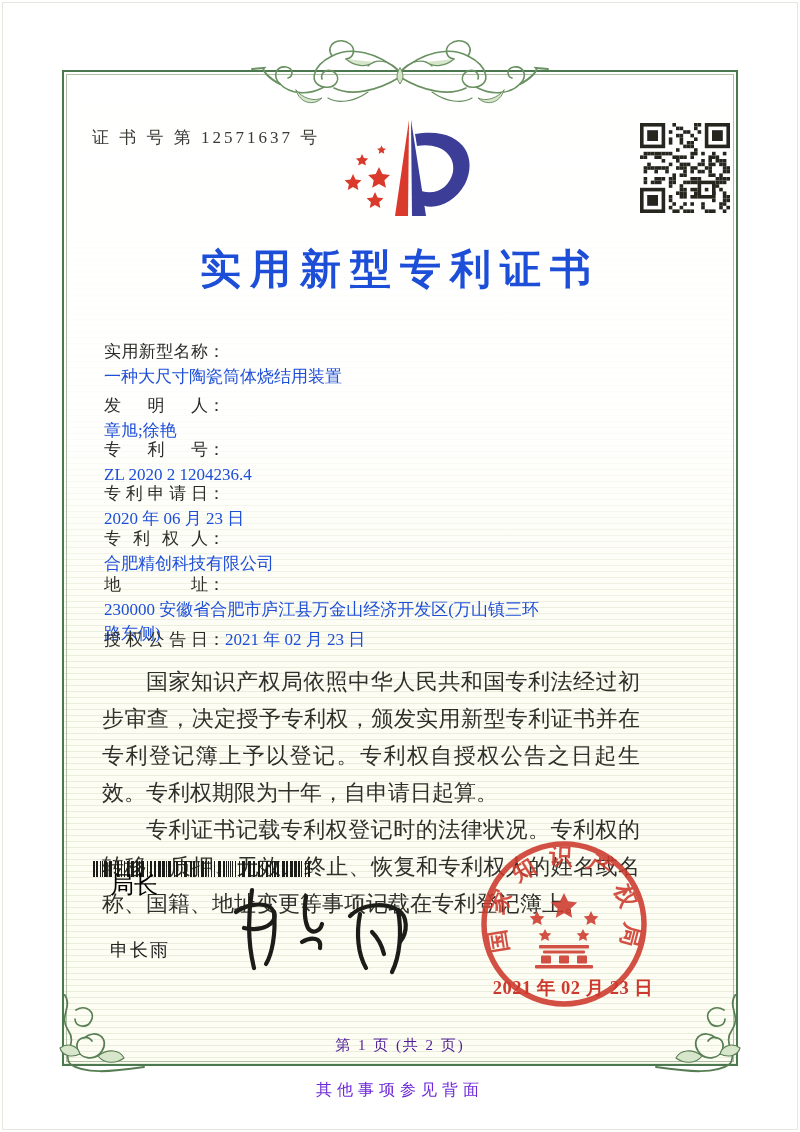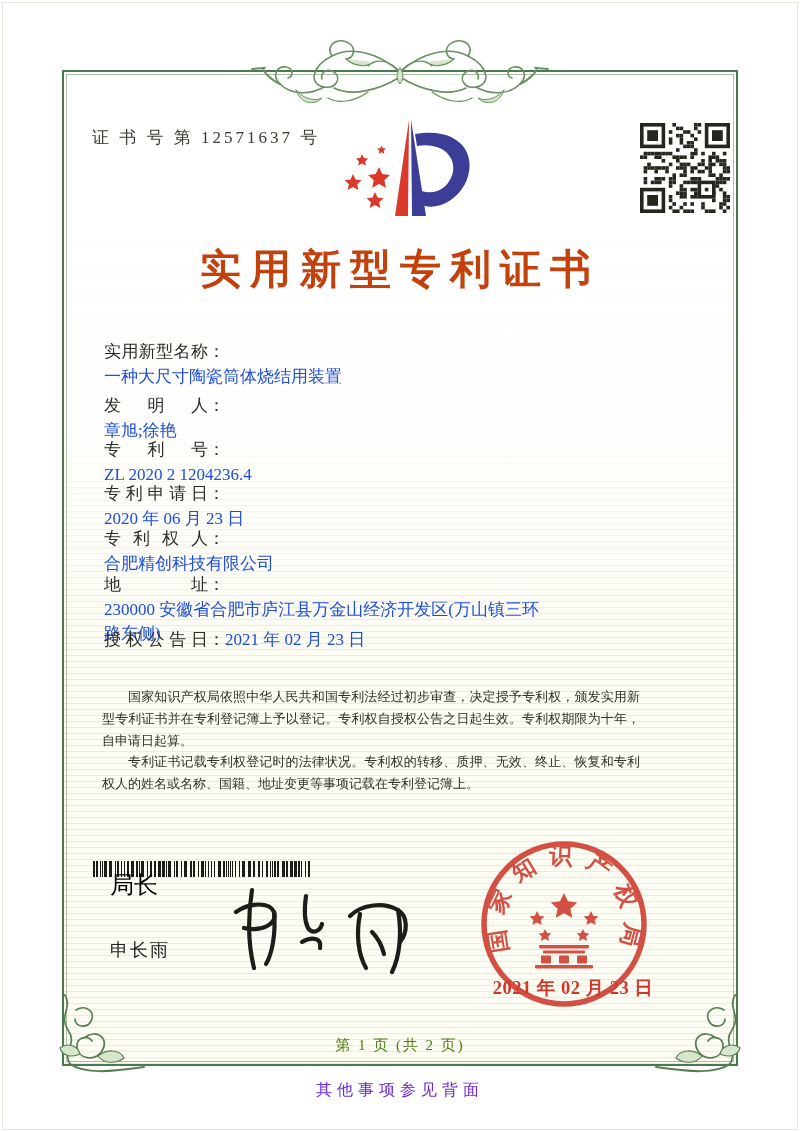--- a/index.html
+++ b/index.html
@@ -20,44 +20,44 @@
       rgba(255,255,255,0) 1px,rgba(255,255,255,0) 6px);
   }
   .frame-inner{position:absolute;left:2px;top:2px;right:2px;bottom:2px;
     border:1px solid #aec0a3;}
   .frame-fade{position:absolute;left:0;top:0;width:100%;height:58%;
     background:linear-gradient(#ffffff 0%,rgba(255,255,255,0.85) 60%,rgba(255,255,255,0) 100%);}
   
   .cert-no{position:absolute;left:92px;top:126px;font-size:17px;
     letter-spacing:3px;color:#3a3a33;}
   .title{position:absolute;left:0;top:242px;width:800px;text-align:center;
-    font-size:41px;font-weight:600;letter-spacing:9px;color:#c2410c;}
+    font-size:41px;font-weight:600;letter-spacing:9px;color:#1d4ed8;}
   .fields{position:absolute;left:104px;top:338px;width:545px;font-size:17px;}
   .frow{position:absolute;left:0;width:545px;line-height:1.45;}
   .flabel{display:inline-block;width:104px;text-align:justify;
     text-align-last:justify;vertical-align:top;color:#2c2c26;}
   .fcolon{vertical-align:top;}
   .fvalue{display:inline-block;width:425px;vertical-align:top;color:#1d4ed8;}
   .frow-right{position:absolute;left:316px;top:0;white-space:nowrap;}
   .frow-right .flabel{width:100px;}
   .paras{position:absolute;left:102px;top:664px;width:538px;
-    font-size:13px;line-height:1.68;text-align:justify;color:#30302a;margin-top:22px;}
+    font-size:22px;line-height:1.68;text-align:justify;color:#30302a;}
   .paras p{margin:0;text-indent:2em;}
   
   .barcode{position:absolute;left:93px;top:860px;}
   .sig-title{position:absolute;left:110px;top:869px;font-size:24px;
     font-family:"Liberation Sans","DejaVu Sans",sans-serif;color:#000000;}
   .sig-name{position:absolute;left:110px;top:938px;font-size:18px;
     font-family:"Liberation Sans","DejaVu Sans",sans-serif;color:#222;letter-spacing:2px;}
   .signature{position:absolute;left:222px;top:876px;}
   .seal{position:absolute;left:477px;top:837px;}
   .seal-date{position:absolute;left:488px;top:975px;width:170px;text-align:center;
     font-size:18.5px;color:#cd392c;letter-spacing:0.5px;font-weight:600;}
   .page-no{position:absolute;left:0;top:1036px;width:800px;text-align:center;
-    font-size:15px;letter-spacing:2px;color:#4d7c0f;}
+    font-size:15px;letter-spacing:2px;color:#4c1d95;}
   .back-note{position:absolute;left:0;top:1080px;width:800px;text-align:center;
     font-size:16px;letter-spacing:5px;color:#6d28d9;}
   
   .seal-arc{font-size:23px;letter-spacing:12.5px;fill:#cd392c;font-weight:700;
     font-family:"Liberation Serif","DejaVu Serif",serif;}
   svg{display:block;}
 </style>
 </head>
 <body>
 

